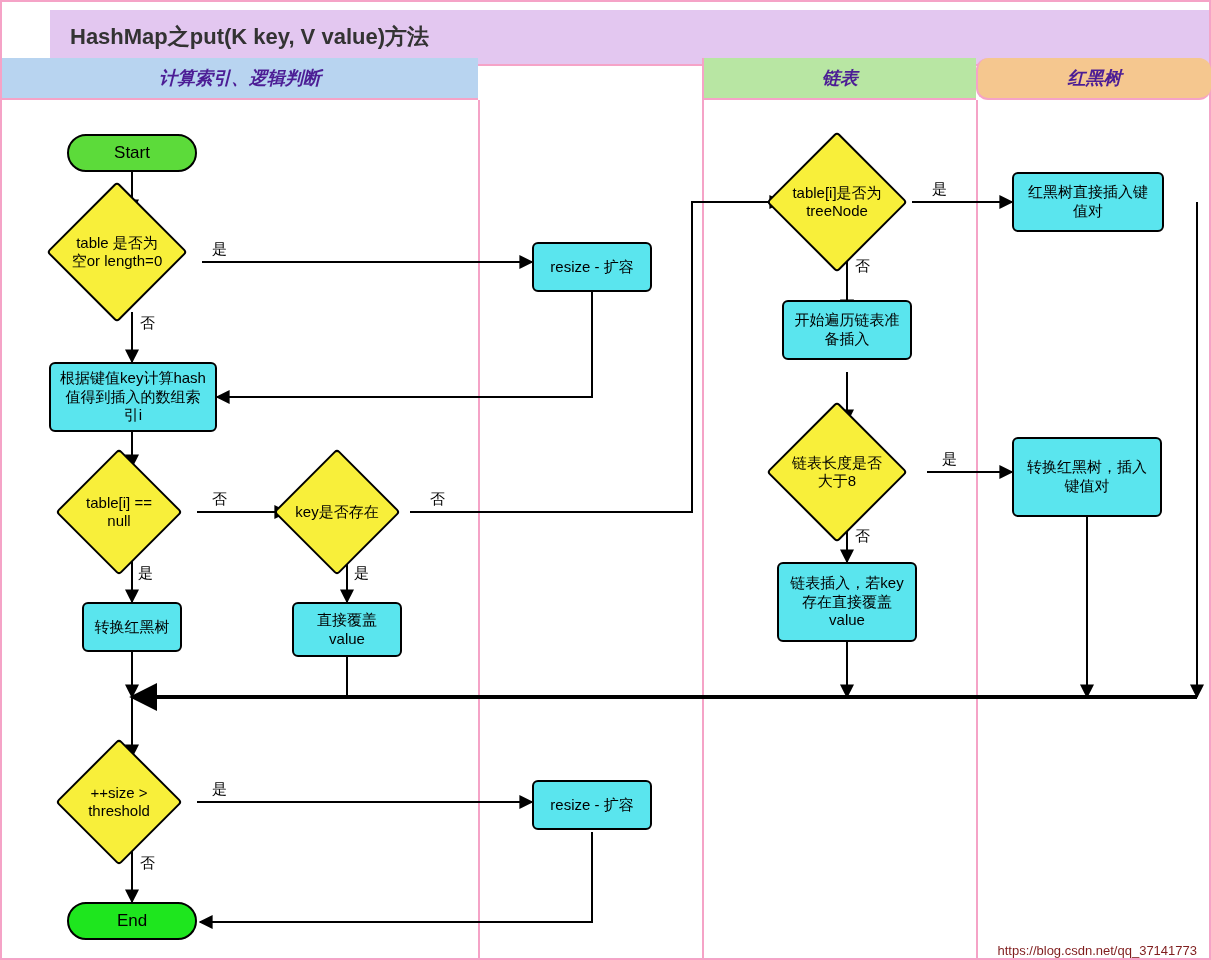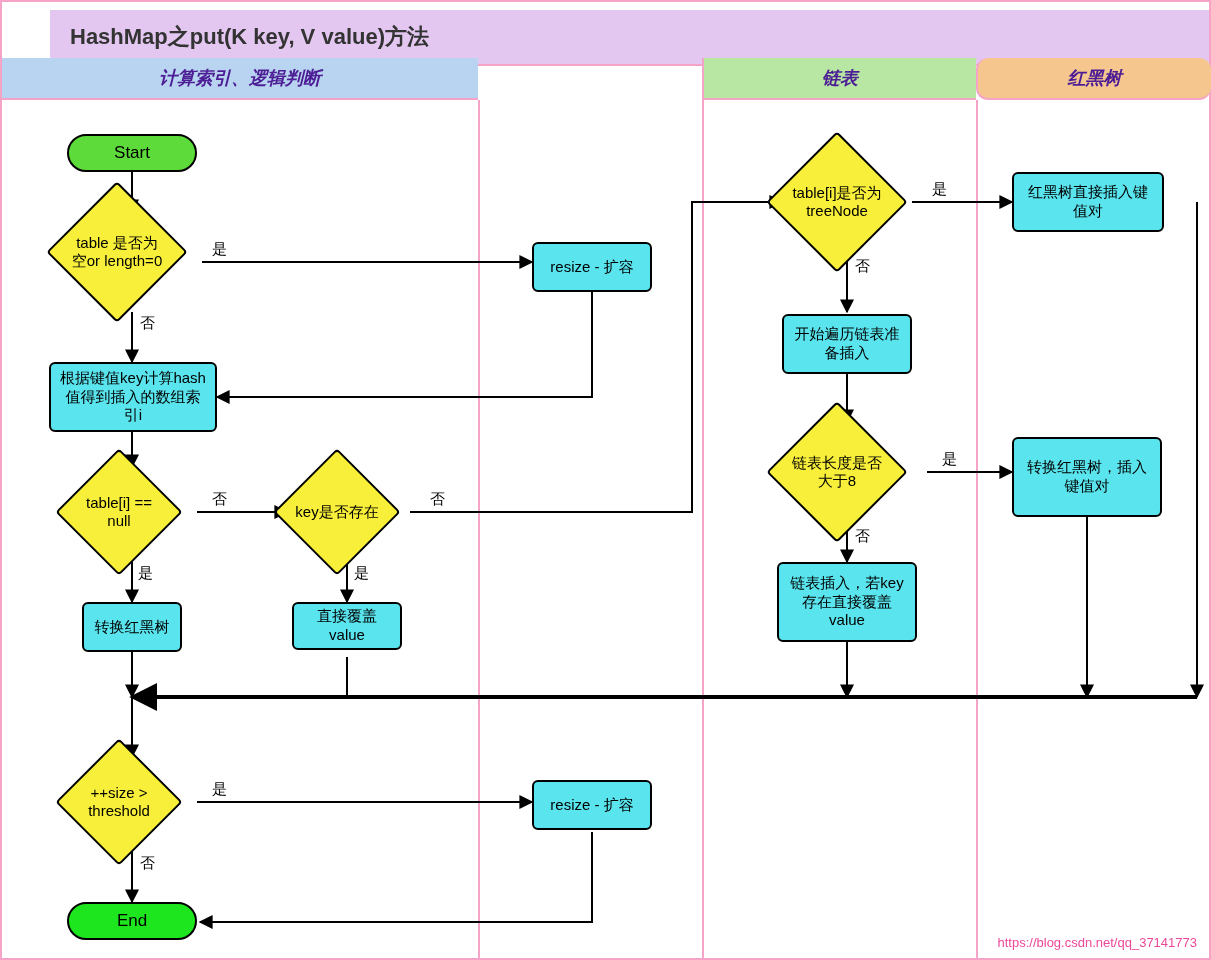--- a/index.html
+++ b/index.html
@@ -103,23 +103,23 @@
     position: absolute;
     left: 0; top: 0;
     width: 1211px;
     height: 960px;
     z-index: 2;
     pointer-events: none;
   }
   .watermark {
     position: absolute;
     right: 12px;
-    bottom: 8px;
+    bottom: 0;
     font-size: 13px;
-    color: #ec4899;
+    color: #7f1d1d;
     z-index: 1;
   }
 </style>
 </head>
 <body>
 
 <div class="canvas">
 
   <div class="title-bar">HashMap之put(K key, V value)方法</div>
 
@@ -200,35 +200,35 @@
   <div class="node decision" style="left:72px; top:465px; width:90px; height:90px;">
     <div class="inner">table[i] == null</div>
   </div>
 
   <div class="node decision" style="left:290px; top:465px; width:90px; height:90px;">
     <div class="inner">key是否存在</div>
   </div>
 
   <div class="node process" style="left:80px; top:600px; width:100px; height:50px;">转换红黑树</div>
 
-  <div class="node process" style="left:290px; top:600px; width:110px; height:48px;">直接覆盖value</div>
+  <div class="node process" style="left:290px; top:600px; width:110px; height:55px;">直接覆盖value</div>
 
   <div class="node decision" style="left:72px; top:755px; width:90px; height:90px;">
     <div class="inner">++size &gt; threshold</div>
   </div>
 
   <div class="node terminal" style="left:65px; top:900px; background:#1ee61e;">End</div>
 
   <div class="node process" style="left:530px; top:240px; width:120px; height:50px;">resize - 扩容</div>
   <div class="node process" style="left:530px; top:778px; width:120px; height:50px;">resize - 扩容</div>
 
   <div class="node decision" style="left:785px; top:150px; width:100px; height:100px;">
     <div class="inner">table[i]是否为treeNode</div>
   </div>
-  <div class="node process" style="left:780px; top:312px; width:130px; height:60px;">开始遍历链表准备插入</div>
+  <div class="node process" style="left:780px; top:298px; width:130px; height:60px;">开始遍历链表准备插入</div>
   <div class="node decision" style="left:785px; top:420px; width:100px; height:100px;">
     <div class="inner" style="width:200px;">链表长度是否大于8</div>
   </div>
   <div class="node process" style="left:775px; top:560px; width:140px; height:80px;">链表插入，若key存在直接覆盖value</div>
 
   <div class="node process" style="left:1010px; top:170px; width:152px; height:60px;">红黑树直接插入键值对</div>
   <div class="node process" style="left:1010px; top:435px; width:150px; height:80px;">转换红黑树，插入键值对</div>
 
   <span class="edge-label" style="left:210px; top:238px;">是</span>
   <span class="edge-label" style="left:138px; top:312px;">否</span>

